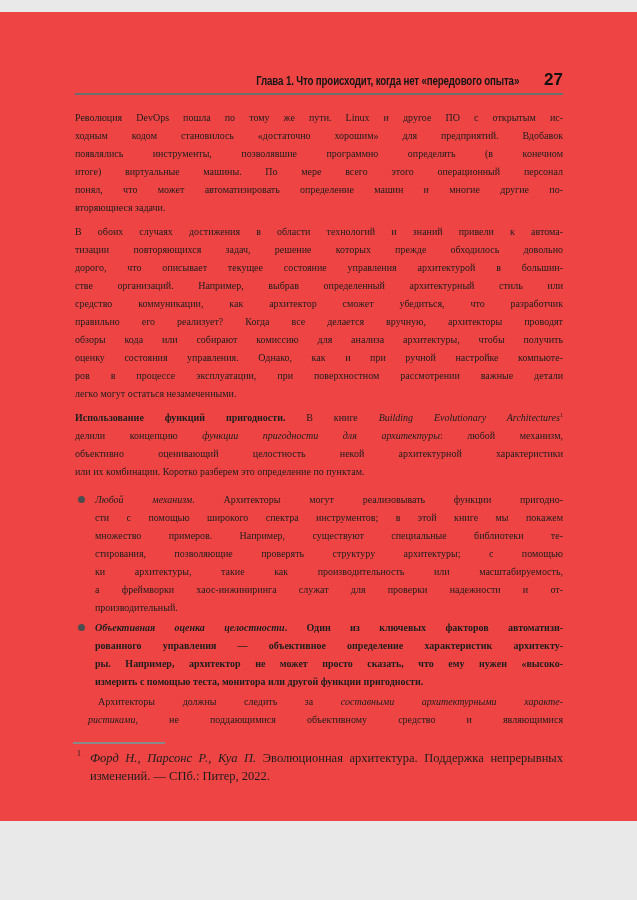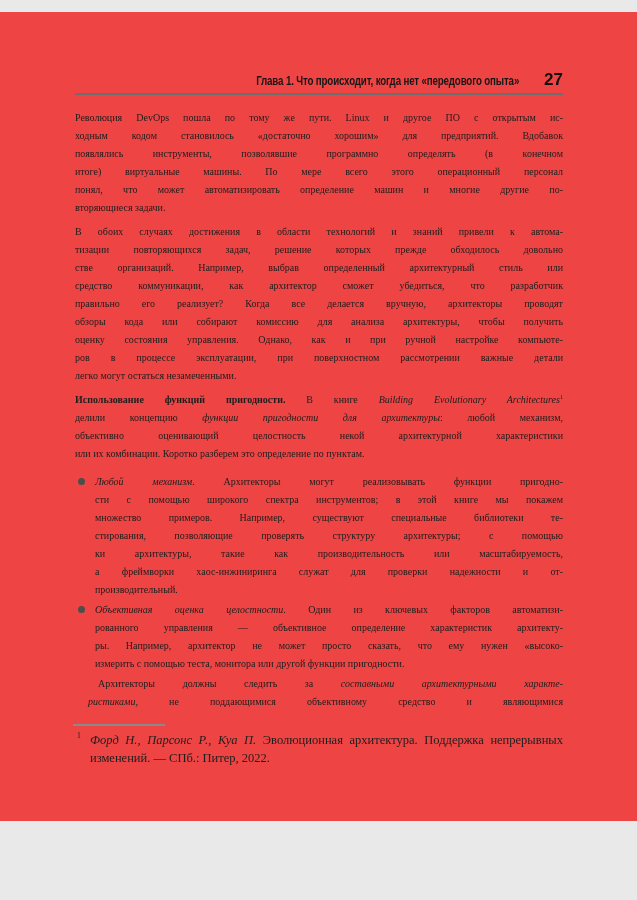--- a/index.html
+++ b/index.html
@@ -51,21 +51,21 @@
   .content {
     margin-top: 14px;
     font-size: 10px;
     line-height: 18px;
   }
   .tl { text-align: justify; min-height: 18px; hyphens: none; }
   .jl { text-align-last: justify; }
   .block { margin-top: 6px; }
   .block:first-child { margin-top: 0; }
   .block.paragraph + .block.bullet { margin-top: 10px; }
-  .block.bullet + .block.bullet { margin-top: 2px; }
+  .block.bullet + .block.bullet { margin-top: 2px; font-weight: bold; }
   .block.cont { margin-top: 2px; padding-left: 13px; }
   .block.cont .tl:first-child { text-indent: 10px; }
   .block.bullet { position: relative; padding-left: 20px; }
   .dot {
     position: absolute;
     left: 3px;
     top: 5px;
     width: 7px;
     height: 7px;
     border-radius: 50%;
@@ -111,20 +111,21 @@
           <div class="tl jl"><span>Революция DevOps пошла по тому же пути. Linux и другое ПО с открытым ис-</span></div>
           <div class="tl jl"><span>ходным кодом становилось «достаточно хорошим» для предприятий. Вдобавок</span></div>
           <div class="tl jl"><span>появлялись инструменты, позволявшие программно определять (в конечном</span></div>
           <div class="tl jl"><span>итоге) виртуальные машины. По мере всего этого операционный персонал</span></div>
           <div class="tl jl"><span>понял, что может автоматизировать определение машин и многие другие по-</span></div>
           <div class="tl"><span>вторяющиеся задачи.</span></div>
         </div>
         <div class="block paragraph">
           <div class="tl jl"><span>В обоих случаях достижения в области технологий и знаний привели к автома-</span></div>
           <div class="tl jl"><span>тизации повторяющихся задач, решение которых прежде обходилось довольно</span></div>
+          <div class="tl jl"><span>дорого, что описывает текущее состояние управления архитектурой в большин-</span></div>
           <div class="tl jl"><span>стве организаций. Например, выбрав определенный архитектурный стиль или</span></div>
           <div class="tl jl"><span>средство коммуникации, как архитектор сможет убедиться, что разработчик</span></div>
           <div class="tl jl"><span>правильно его реализует? Когда все делается вручную, архитекторы проводят</span></div>
           <div class="tl jl"><span>обзоры кода или собирают комиссию для анализа архитектуры, чтобы получить</span></div>
           <div class="tl jl"><span>оценку состояния управления. Однако, как и при ручной настройке компьюте-</span></div>
           <div class="tl jl"><span>ров в процессе эксплуатации, при поверхностном рассмотрении важные детали</span></div>
           <div class="tl"><span>легко могут остаться незамеченными.</span></div>
         </div>
         <div class="block paragraph">
           <div class="tl jl"><strong>Использование функций пригодности.</strong><span> В книге </span><em>Building Evolutionary Architectures</em><sup>1</sup></div>

